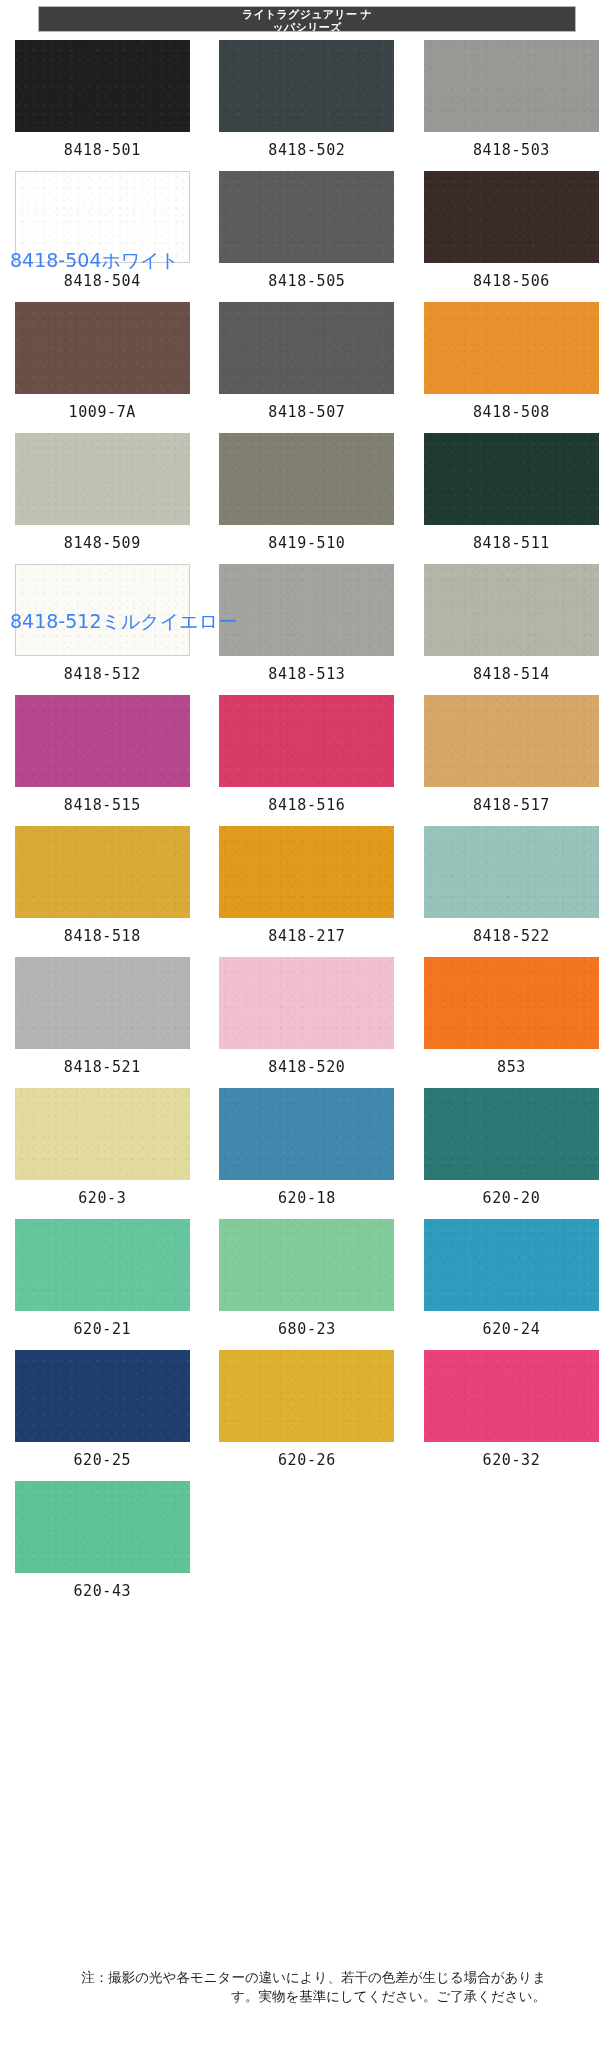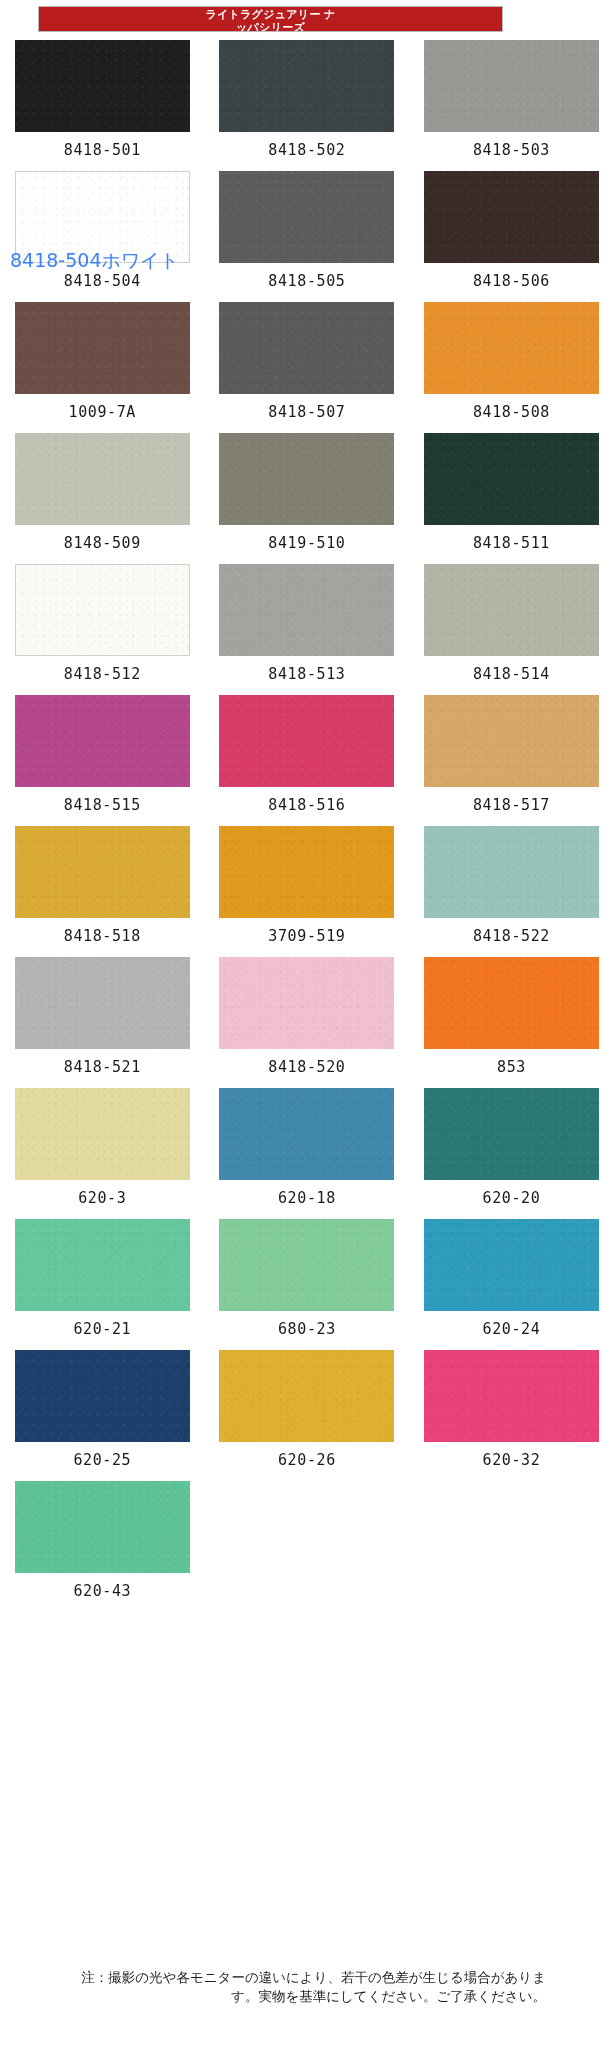--- a/index.html
+++ b/index.html
@@ -15,23 +15,23 @@
     width: 614px;
     height: 2048px;
     background: #ffffff;
   }
 
   
   .header-banner {
     position: absolute;
     left: 38px;
     top: 6px;
-    width: 465px;
+    width: 538px;
     height: 26px;
-    background: #b91c1c;
+    background: #404040;
     border: 1px solid #b8b8b8;
     overflow: hidden;
   }
   .header-title {
     position: absolute;
     left: 0; right: 0;
     top: 1px;
     text-align: center;
     color: #ffffff;
     font-size: 11px;
@@ -215,21 +215,21 @@
           <div class="label">8418-517</div>
         </div>
       </div>
       <div class="row">
         <div class="cell">
           <div class="swatch" style="background: rgb(217, 171, 54);"></div>
           <div class="label">8418-518</div>
         </div>
         <div class="cell">
           <div class="swatch" style="background: rgb(224, 154, 28);"></div>
-          <div class="label">3709-519</div>
+          <div class="label">8418-217</div>
         </div>
         <div class="cell">
           <div class="swatch" style="background: rgb(151, 195, 187);"></div>
           <div class="label">8418-522</div>
         </div>
       </div>
       <div class="row">
         <div class="cell">
           <div class="swatch" style="background: rgb(180, 180, 182);"></div>
           <div class="label">8418-521</div>
@@ -296,16 +296,17 @@
         </div>
         <div class="cell empty">
           <div class="swatch"></div>
           <div class="label"></div>
         </div>
       </div>
     </div>
 
   <div class="annotation" id="annotation-white">8418-504ホワイト</div>
 
+  <div class="annotation" id="annotation-milk">8418-512ミルクイエロー</div>
 
   <div class="footer-note">注：撮影の光や各モニターの違いにより、若干の色差が生じる場合があります。実物を基準にしてください。ご了承ください。</div>
 
 </div>
 
 </body></html>

